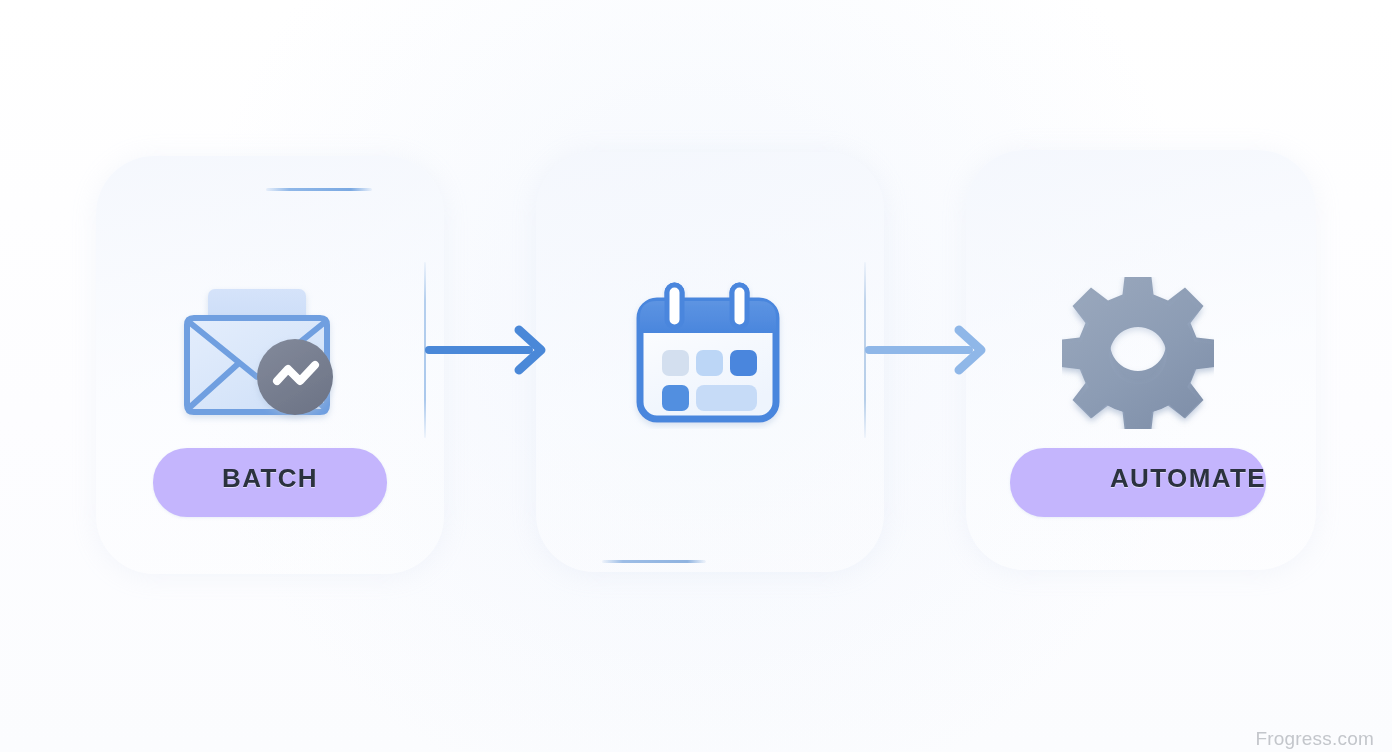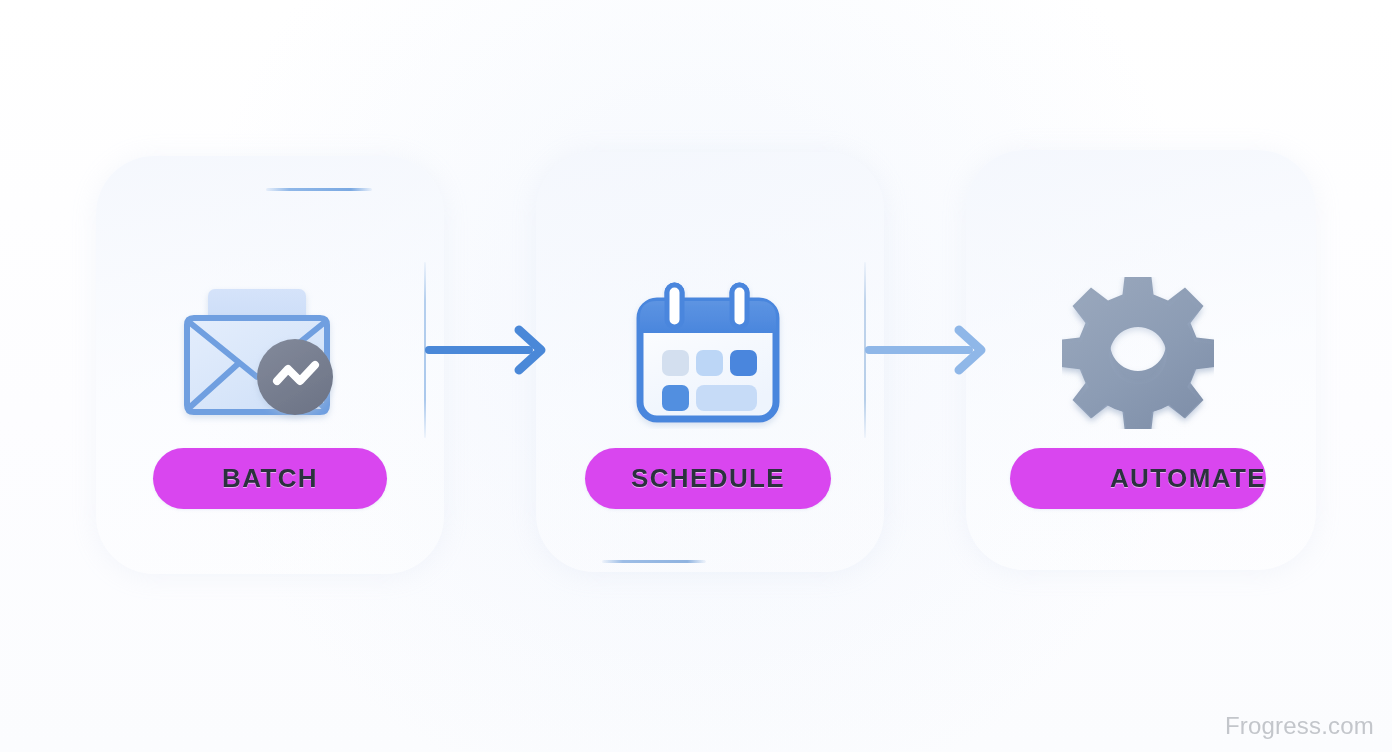--- a/index.html
+++ b/index.html
@@ -55,23 +55,23 @@
   .stage-icon {
     height: 190px;
     display: flex;
     align-items: center;
     justify-content: center;
   }
 
   
   .pill {
     display: inline-block;
-    background: #d946ef;
+    background: #c4b5fd;
     border-radius: 34px;
-    padding: 17px 0 18px 0;
+    padding: 17px 0 26px 0;
     box-shadow: 0 1px 3px rgba(170,190,220,0.22);
   }
   .pill-text {
     font-family: "Liberation Sans", sans-serif;
     font-weight: bold;
     font-size: 26px;
     letter-spacing: 1.4px;
     color: #2b323e;
     text-shadow: 0 1px 0 rgba(255,255,255,0.55);
     display: block;
@@ -100,23 +100,23 @@
   .accent-rule {
     position: absolute;
     height: 3px;
     border-radius: 3px;
   }
 
   
   .watermark {
     position: absolute;
     right: 18px;
-    bottom: 12px;
+    bottom: 2px;
     font-family: "Liberation Sans", sans-serif;
-    font-size: 24px;
+    font-size: 19px;
     color: #c3c6cb;
     letter-spacing: 0.2px;
     user-select: none;
   }
 </style>
 </head>
 <body>
 
 <div id="canvas">
 
@@ -219,23 +219,20 @@
           <rect x="39" y="8" width="15" height="42" rx="7.5" fill="#ffffff" stroke="#4a86dd" stroke-width="5"></rect>
           <rect x="104" y="8" width="15" height="42" rx="7.5" fill="#ffffff" stroke="#4a86dd" stroke-width="5"></rect>
 
           <rect x="34" y="73" width="27" height="26" rx="7" fill="#d3dfef"></rect>
           <rect x="68" y="73" width="27" height="26" rx="7" fill="#bcd6f6"></rect>
           <rect x="102" y="73" width="27" height="26" rx="7" fill="#4a86dd"></rect>
 
           <rect x="34" y="108" width="27" height="26" rx="7" fill="#528fe0"></rect>
           <rect x="68" y="108" width="61" height="26" rx="8" fill="#c6dbf7"></rect>
         </svg>
-      </div>
-      <div class="pill pill-schedule">
-        <span class="pill-text">SCHEDULE</span>
       </div>
     </div>
 
     <div class="connector" style="left:860px; top:258px;">
       <div class="divider-line" style="left:4px; top:4px;
                   background:linear-gradient(180deg, rgba(196,216,240,0.18) 0%, #c0d4ec 22%, #b6cee9 78%, rgba(196,216,240,0.18) 100%);"></div>
       <svg width="135" height="60" viewBox="0 0 135 60" style="position:absolute; left:5px; top:62px;">
         <path d="M4 30 L104 30" stroke="#8fb7e8" stroke-width="8" stroke-linecap="round" fill="none"></path>
         <path d="M94 10 L116 30 L94 50" stroke="#8fb7e8" stroke-width="9" stroke-linecap="round" stroke-linejoin="round" fill="none"></path>
       </svg>

